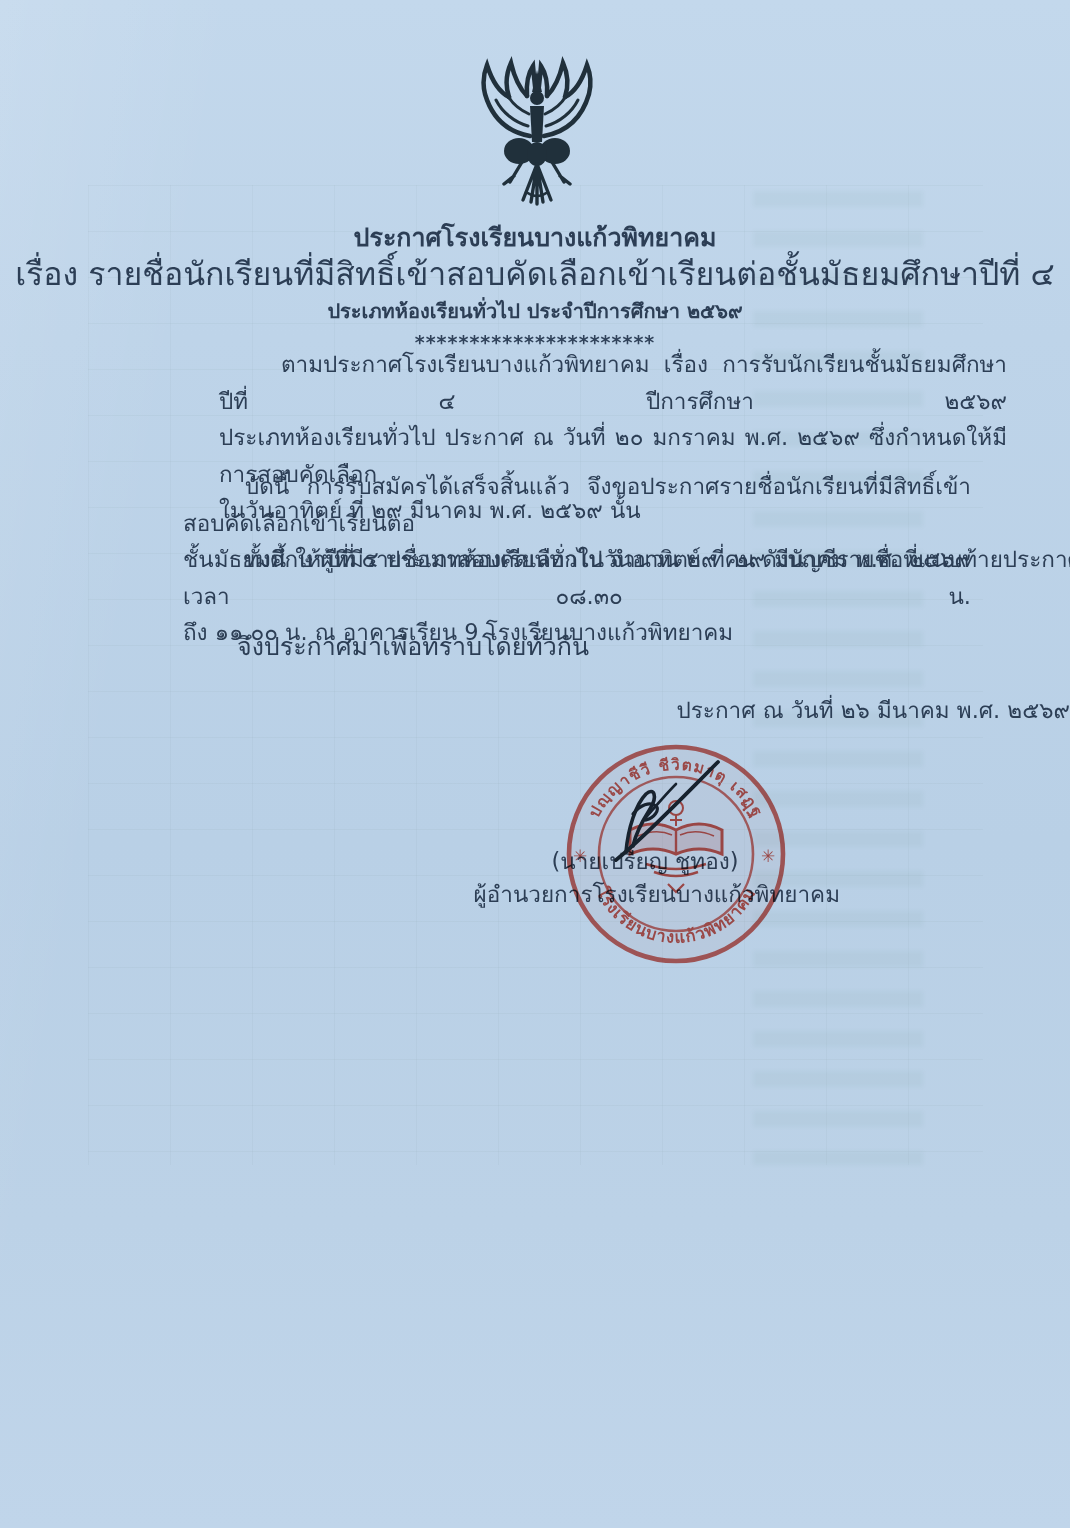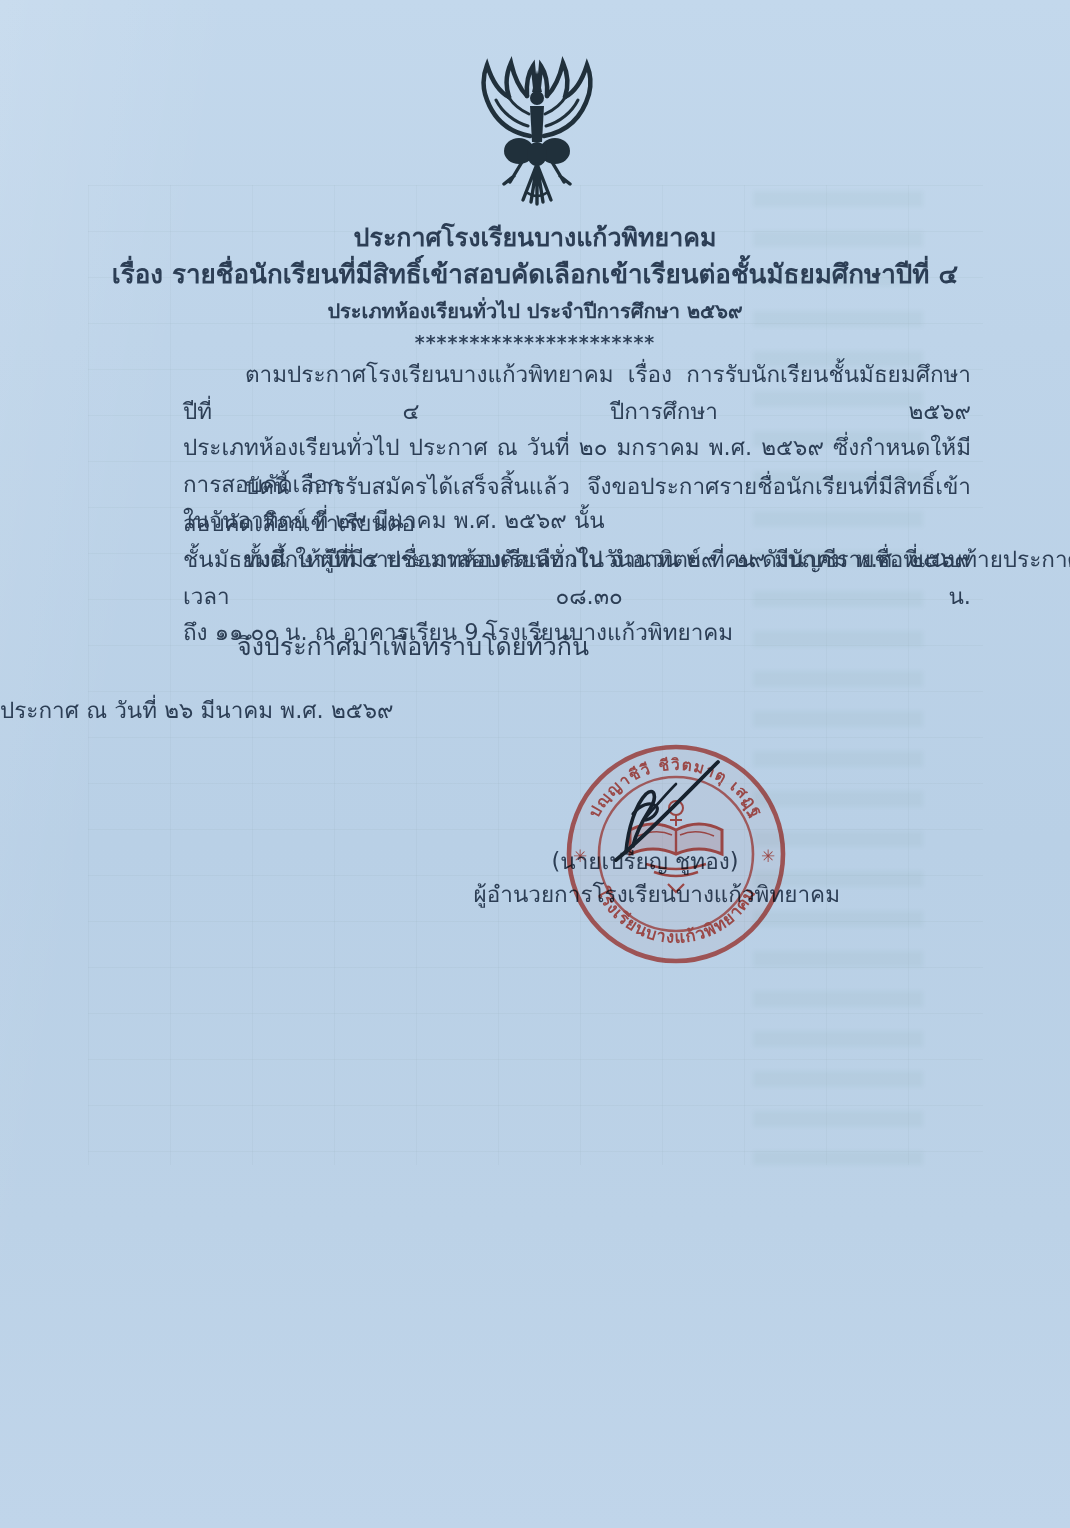--- a/index.html
+++ b/index.html
@@ -25,32 +25,32 @@
     pointer-events:none;
   }
   .bleed::after{
     content:"";position:absolute;right:60px;top:0;width:170px;height:100%;
     background:repeating-linear-gradient(180deg, rgba(70,120,100,0.10) 6px 22px, rgba(0,0,0,0) 22px 46px);
     filter:blur(2px);
   }
   .garuda{position:absolute;left:474px;top:56px;width:126px;height:152px;}
   .header{position:absolute;left:0;top:220px;width:100%;text-align:center;}
   .header .h1{font-size:25px;font-weight:bold;line-height:36px;}
-  .header .h2{font-size:26px;font-weight:bold;line-height:37px;}
+  .header .h2{font-size:32px;font-weight:normal;line-height:37px;}
   .header .h3{font-size:20px;font-weight:bold;line-height:36px;}
   .header .sep{font-size:19px;font-weight:bold;letter-spacing:1px;line-height:26px;color:#31435b;}
   .para{position:absolute;left:183px;width:788px;font-size:22.5px;}
   .para .line{line-height:36.5px;white-space:nowrap;}
   .para .line.just{white-space:normal;text-align:justify;text-align-last:justify;}
   .para .line.indent{text-indent:62px;}
-  .p1{top:356px;}
+  .p1{top:346px;margin-left:36px;}
   .p2{top:468px;}
   .p3{top:541px;}
   .closing{position:absolute;left:237px;top:626px;font-size:25px;}
-  .date-line{position:absolute;left:0;top:692px;width:1070px;text-align:left;font-size:22.5px;}
+  .date-line{position:absolute;left:0;top:692px;width:1070px;text-align:right;font-size:22.5px;}
   .sig-name{position:absolute;left:430px;top:843px;width:430px;text-align:center;font-size:22.5px;}
   .sig-title{position:absolute;left:400px;top:876px;width:440px;text-align:right;font-size:22.5px;}
   .stamp{position:absolute;left:560px;top:738px;width:232px;height:232px;mix-blend-mode:multiply;opacity:.92;}
   .signature{position:absolute;left:596px;top:752px;width:136px;height:118px;}
   svg{display:block;width:100%;height:100%;}
 </style>
 </head>
 <body>
 
 <div class="page">

